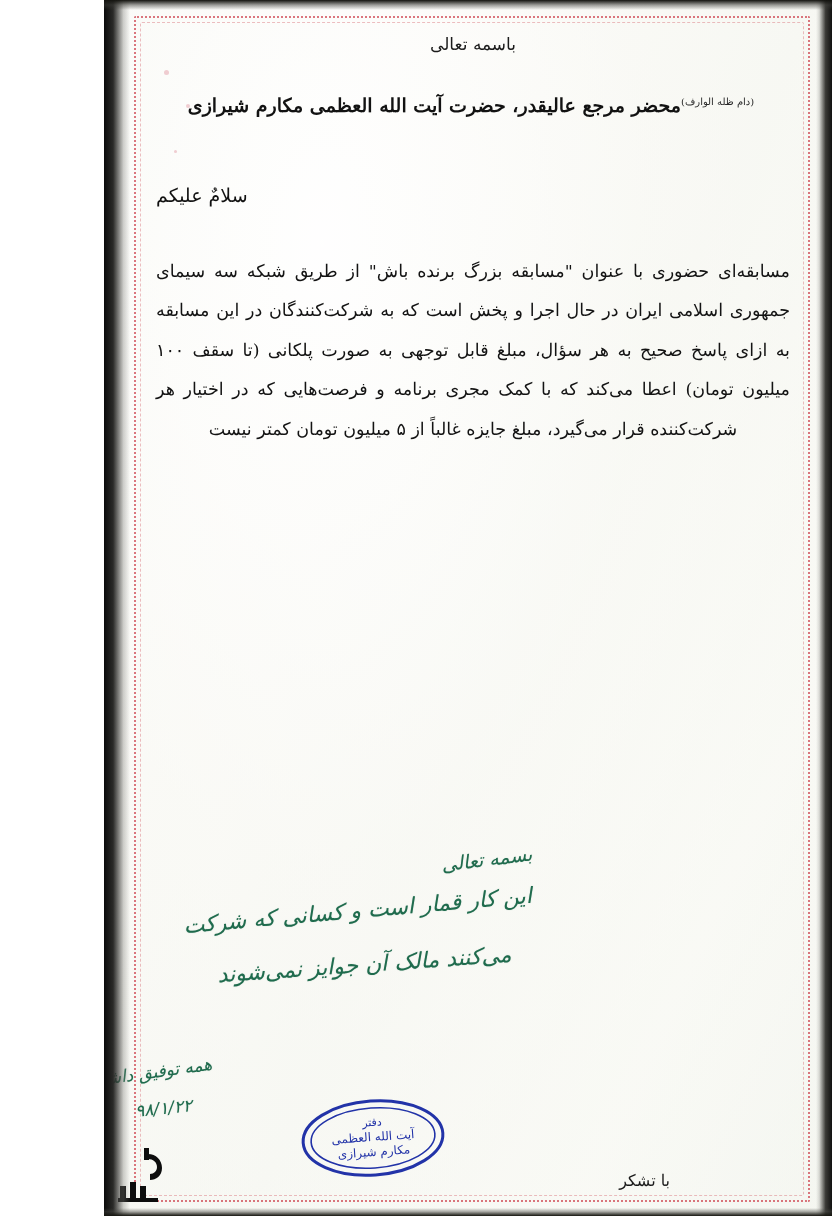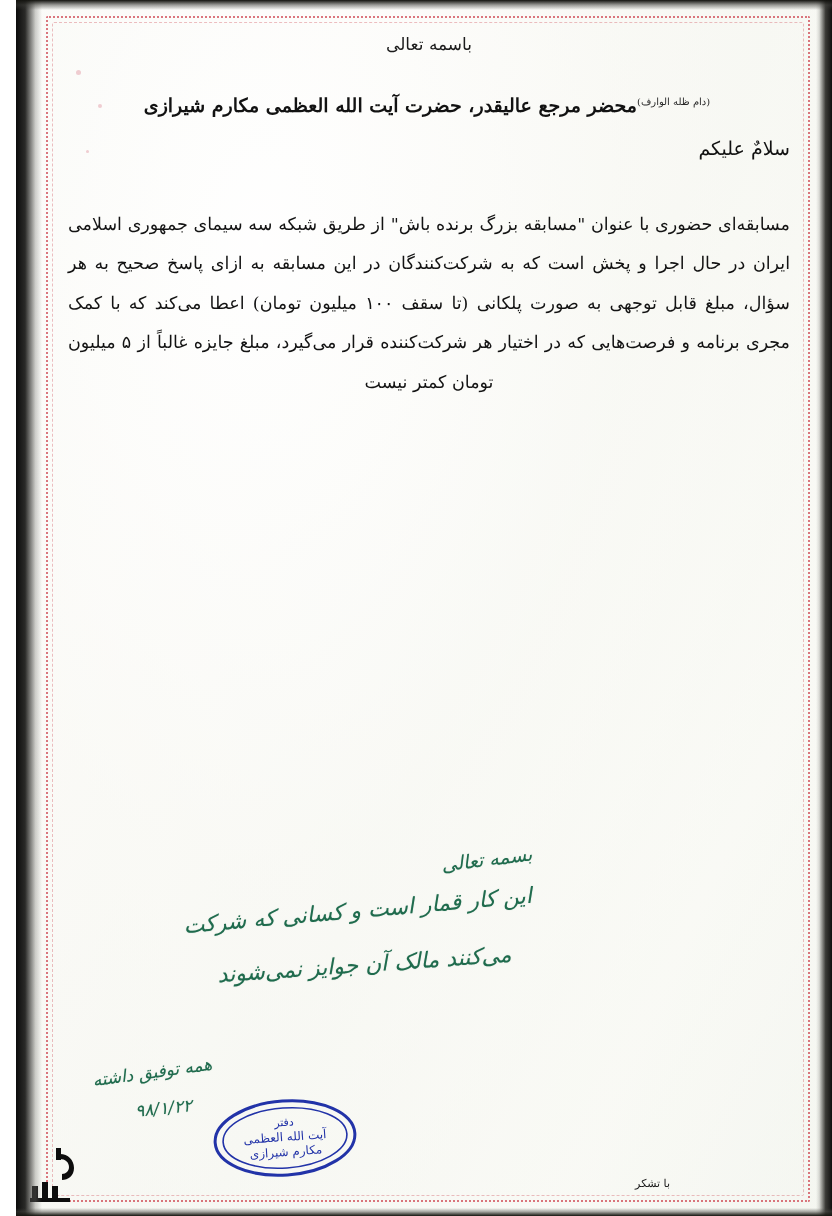--- a/index.html
+++ b/index.html
@@ -5,21 +5,21 @@
   html, body {
     margin: 0;
     padding: 0;
     background: #ffffff;
   }
   body {
     font-family: "DejaVu Sans", "Liberation Sans", sans-serif;
   }
   .page {
     position: relative;
-    width: 816px;
+    width: 728px;
     height: 1216px;
     overflow: hidden;
     background: #fdfcfa;
   }
   
   .paper {
     position: absolute;
     inset: 0;
     background:
       radial-gradient(ellipse at 30% 20%, rgba(255,255,255,0.9) 0%, rgba(250,250,246,0.6) 45%, rgba(244,246,240,0.5) 100%),
@@ -95,24 +95,24 @@
     position: relative;
   }
   .addressee-sup {
     font-size: 10px;
     color: #2a2a2a;
     vertical-align: super;
     font-weight: 400;
     margin-right: 4px;
   }
   .greeting {
-    text-align: right;
+    text-align: left;
     font-size: 19px;
     color: #111111;
-    margin-top: 21px;
+    margin-top: 68px;
     margin-bottom: 46px;
     font-family: "DejaVu Serif", "Liberation Serif", serif;
   }
   .para {
     font-size: 17.5px;
     line-height: 2.25;
     color: #131313;
     text-align: justify;
     text-align-last: center;
     font-family: "DejaVu Serif", "Liberation Serif", serif;
@@ -130,21 +130,21 @@
     text-align: center;
     line-height: 2.1;
     font-family: "DejaVu Serif", "Liberation Serif", serif;
     letter-spacing: 0.4px;
   }
   .q-spacer { height: 20px; }
   .closing {
     position: absolute;
     right: 120px;
     bottom: 6px;
-    font-size: 11px;
+    font-size: 16px;
     color: #1a1a1a;
     font-family: "DejaVu Serif", "Liberation Serif", serif;
   }
 
   
   .hand {
     position: absolute;
     color: #1f6b4d;
     font-family: "DejaVu Serif", "Liberation Serif", serif;
     font-style: italic;

